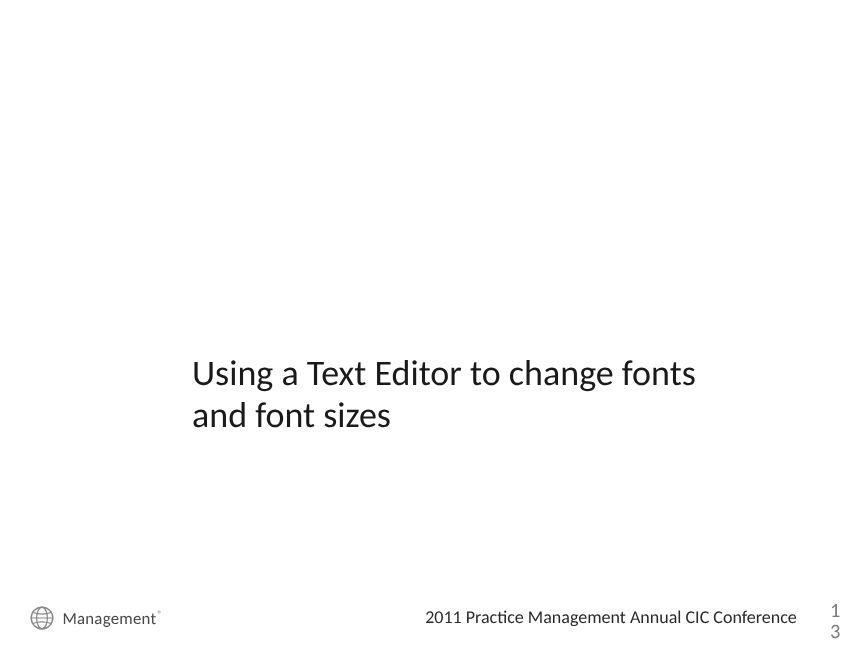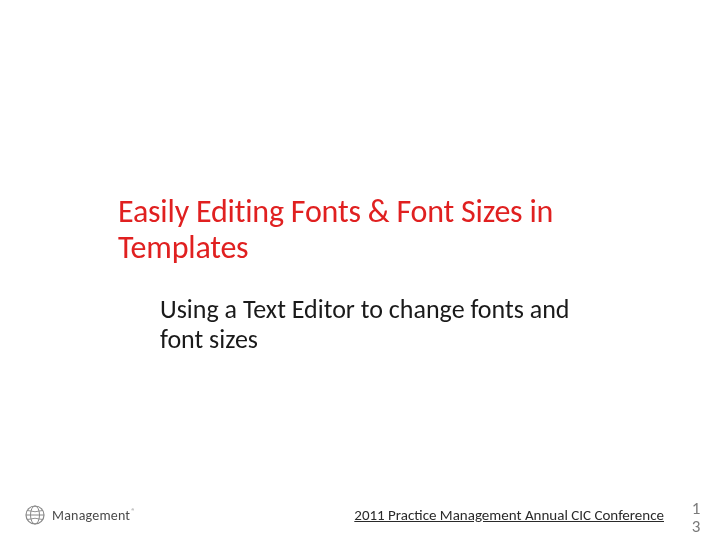--- a/index.html
+++ b/index.html
@@ -23,33 +23,32 @@
     font-weight: 400;
     color: #e02020;
     line-height: 1.12;
     letter-spacing: -0.2px;
   }
   .subtitle {
     position: absolute;
     left: 160px;
     top: 295px;
     width: 440px;
-    font-size: 26px;
+    font-size: 30px;
     font-weight: 400;
     color: #1a1a1a;
     line-height: 1.15;
   }
   .footer-text {
     position: absolute;
     right: 56px;
     bottom: 16px;
     font-size: 15px;
     color: #2a2a2a;
     text-align: right;
-    text-decoration: underline;
   }
   .page-num {
     position: absolute;
     right: 14px;
     bottom: 4px;
     font-size: 17px;
     color: #7a7a7a;
     text-align: center;
     line-height: 1.05;
     width: 20px;
@@ -80,21 +79,20 @@
     vertical-align: super;
     color: #888;
     margin-left: 1px;
   }
 </style>
 </head>
 <body>
 
 <div class="slide">
 
-  <h1 class="title">Easily Editing Fonts &amp; Font Sizes in Templates</h1>
 
   <div class="subtitle">Using a Text Editor to change fonts and font sizes</div>
 
   <div class="logo">
     <span class="logo-mark">
       <svg width="22" height="22" viewBox="0 0 22 22">
         <circle cx="11" cy="11" r="9" fill="none" stroke="#888" stroke-width="1.2"></circle>
         <ellipse cx="11" cy="11" rx="4.5" ry="9" fill="none" stroke="#888" stroke-width="1"></ellipse>
         <line x1="2" y1="11" x2="20" y2="11" stroke="#888" stroke-width="1"></line>
         <path d="M3.5 6.5 Q11 9 18.5 6.5" fill="none" stroke="#888" stroke-width="0.9"></path>

